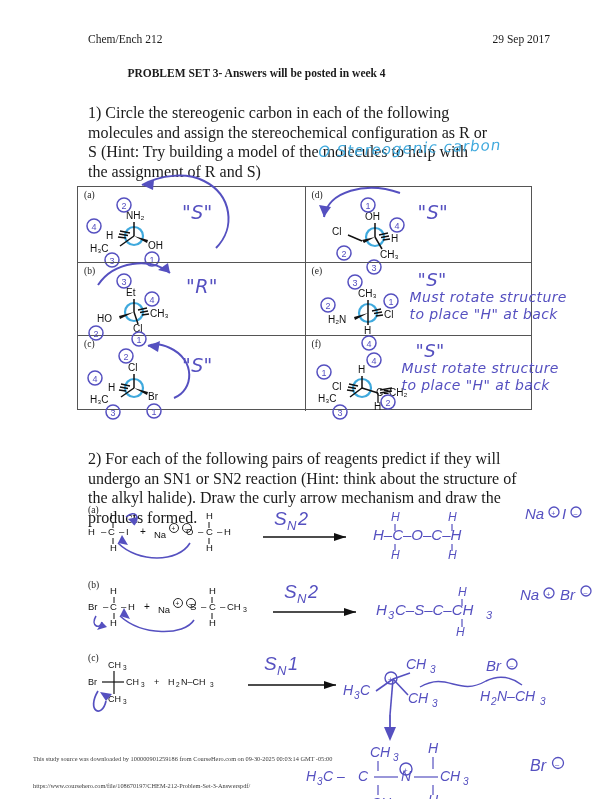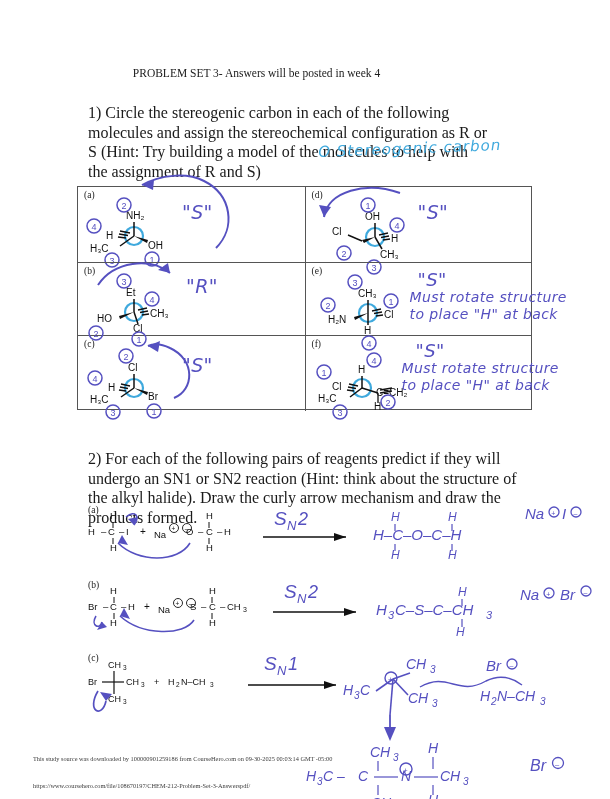--- a/index.html
+++ b/index.html
@@ -13,21 +13,21 @@
   }
   .page{position:absolute;inset:0;}
 
   
   .hdr{position:absolute;top:33px;left:0;width:610px;height:18px;}
   .hdr .course{position:absolute;left:88px;top:0;font-size:11.5px;}
   .hdr .date{position:absolute;right:60px;top:0;font-size:11.5px;}
 
   .doc-title{
     position:absolute;top:67px;left:0;width:513px;
-    text-align:center;font-size:11.5px;font-weight:normal;
+    text-align:center;font-size:11.5px;font-weight:bold;
   }
 
   
   .qtext{
     position:absolute;font-size:16px;line-height:19.5px;
     text-align:left;
   }
   #q1{left:88px;top:103px;width:400px;}
   #q2{left:88px;top:449px;width:450px;}
 
@@ -80,20 +80,24 @@
   #foot2{left:33px;top:782px;}
 
   svg{display:block;overflow:visible;}
   text{font-family:"Liberation Sans", sans-serif;}
 </style>
 </head>
 <body>
 
 <div class="page">
 
+  <div class="hdr">
+    <span class="course">Chem/Ench 212</span>
+    <span class="date">29 Sep 2017</span>
+  </div>
 
   <div class="doc-title">PROBLEM SET 3- Answers will be posted in week 4</div>
 
   <div class="qtext" id="q1">1) Circle the stereogenic carbon in each of the following molecules and assign the stereochemical configuration as R or S (Hint: Try building a model of the molecules to help with the assignment of R and S)</div>
 
   <div class="ink ink-cyan ink-rot" style="left:318px;top:143px;font-size:15px;letter-spacing:1px;">O Stereogenic carbon</div>
 
   <div class="tbl">
 
     <div class="trow r1">

